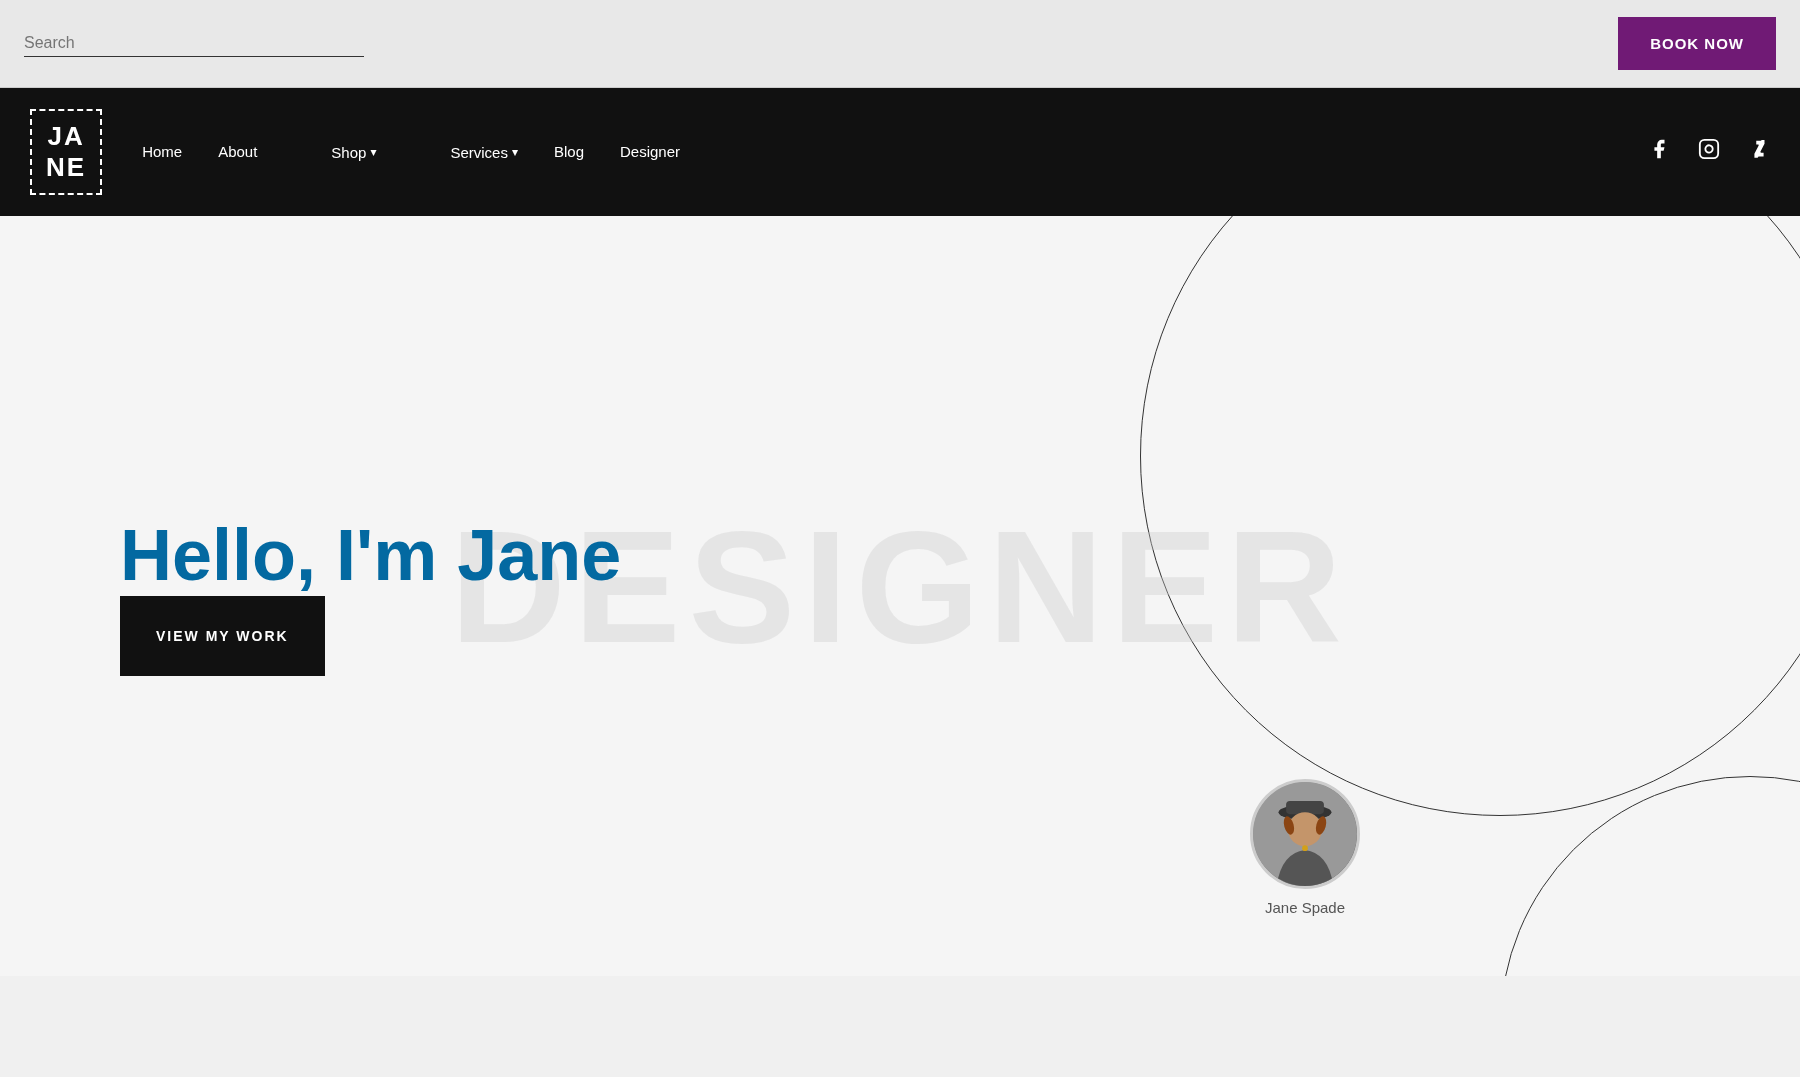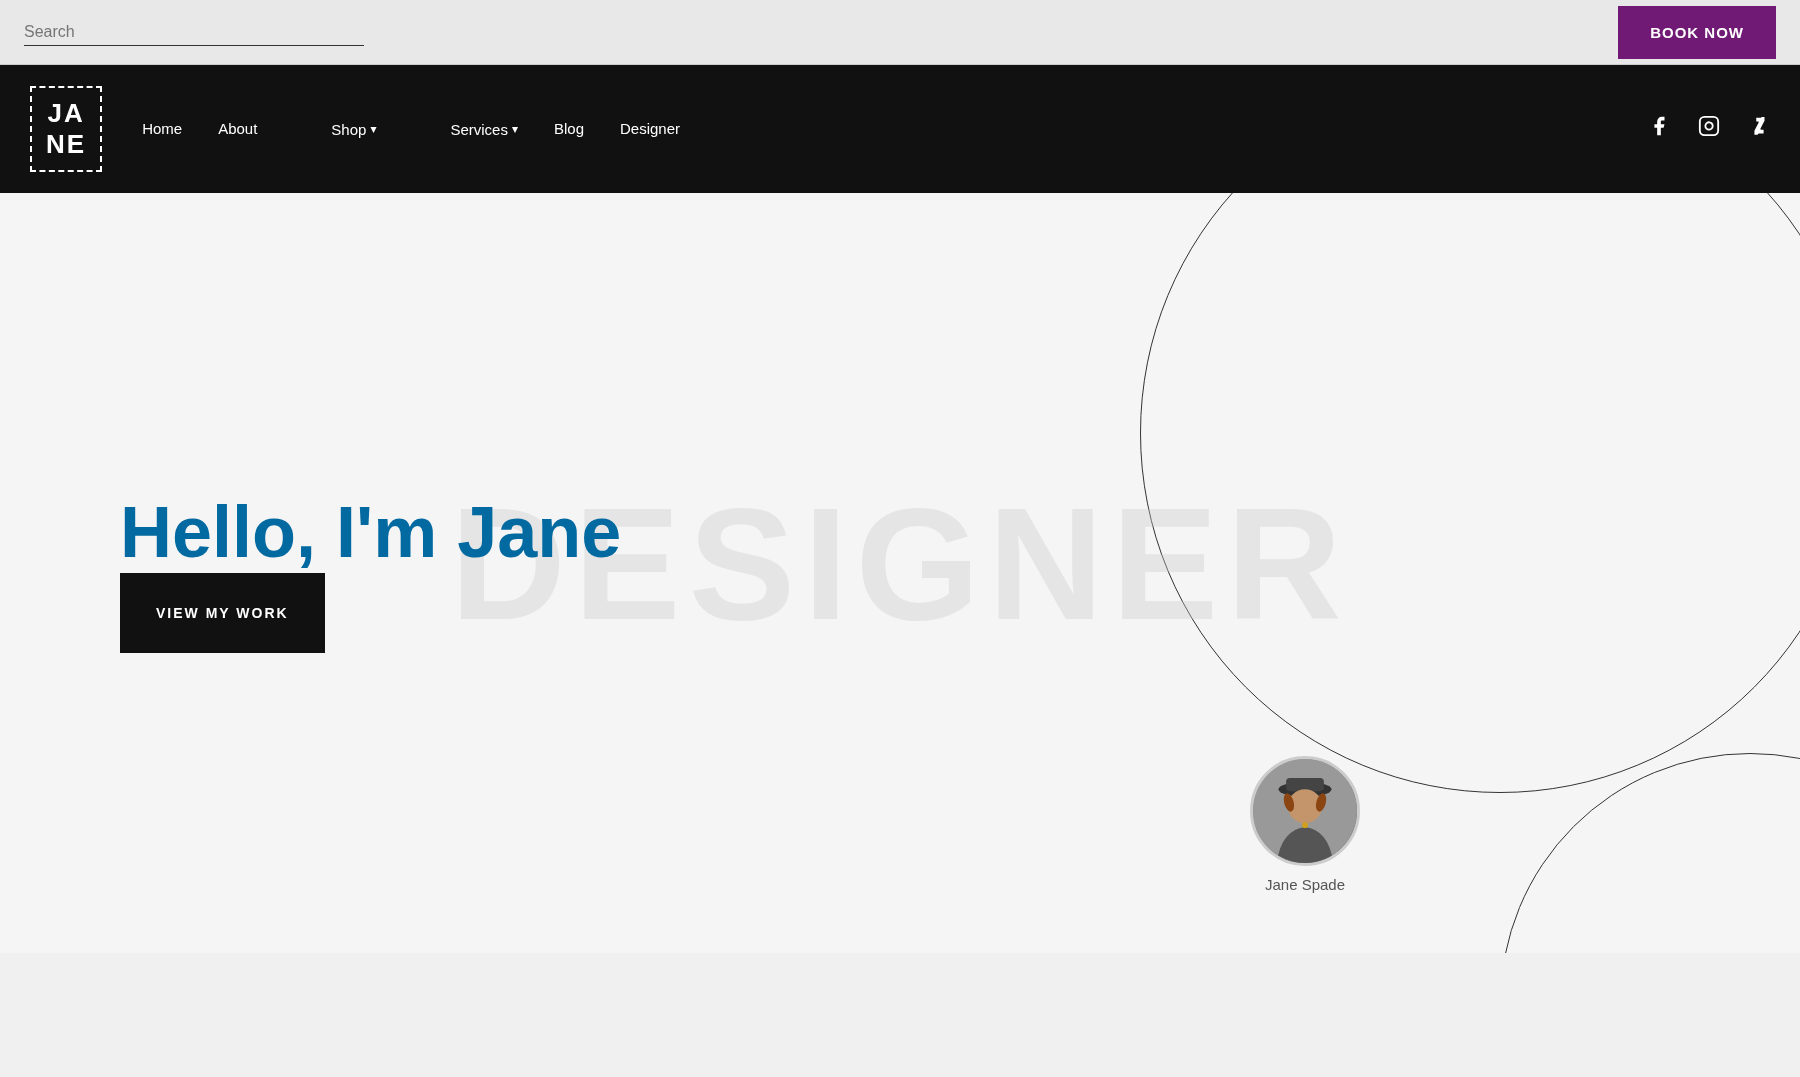--- a/index.html
+++ b/index.html
@@ -1,21 +1,21 @@
 <!DOCTYPE html>
 <html><head>
   <meta charset="utf-8">
   <style>
     * { margin: 0; padding: 0; box-sizing: border-box; }
     body { font-family: 'Arial', sans-serif; background: #f0f0f0; overflow-x: hidden; }
 
     
     .top-bar {
       background: #e8e8e8;
-      height: 65px;
+      height: 88px;
       display: flex;
       align-items: center;
       justify-content: space-between;
       padding: 0 24px;
       border-bottom: 1px solid #ccc;
     }
     .search-container {
       display: flex;
       flex-direction: column;
       width: 340px;

